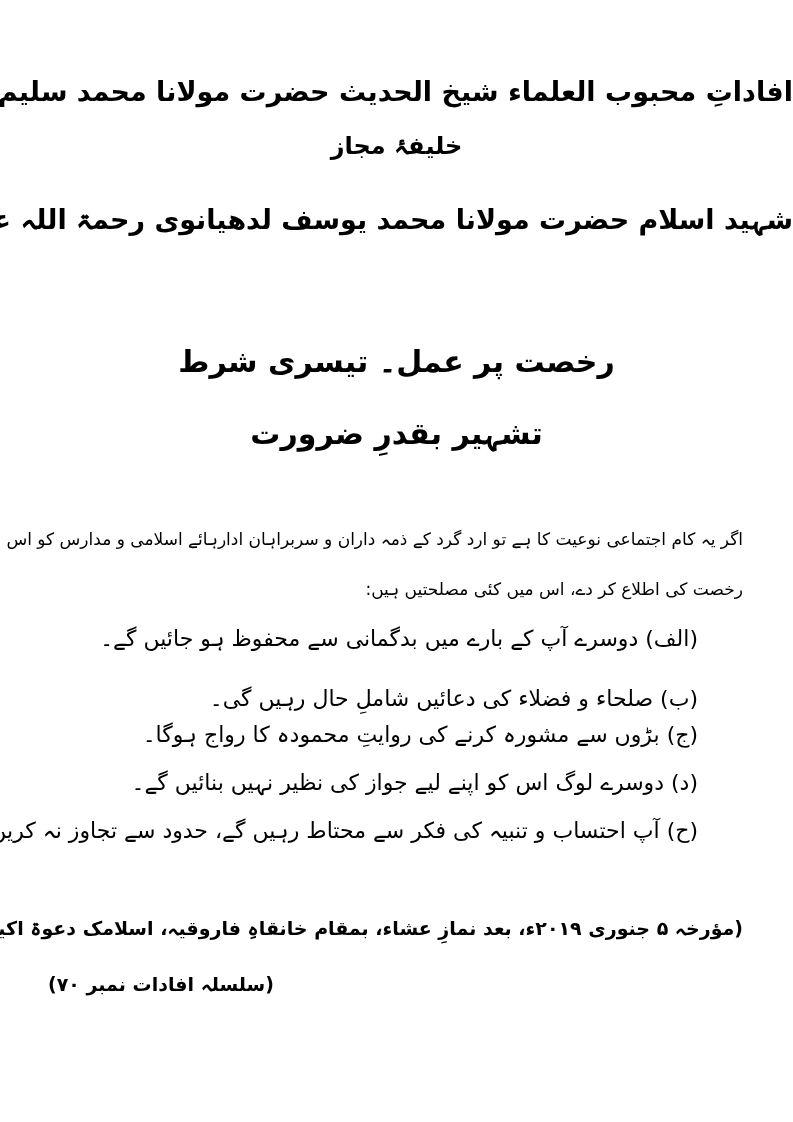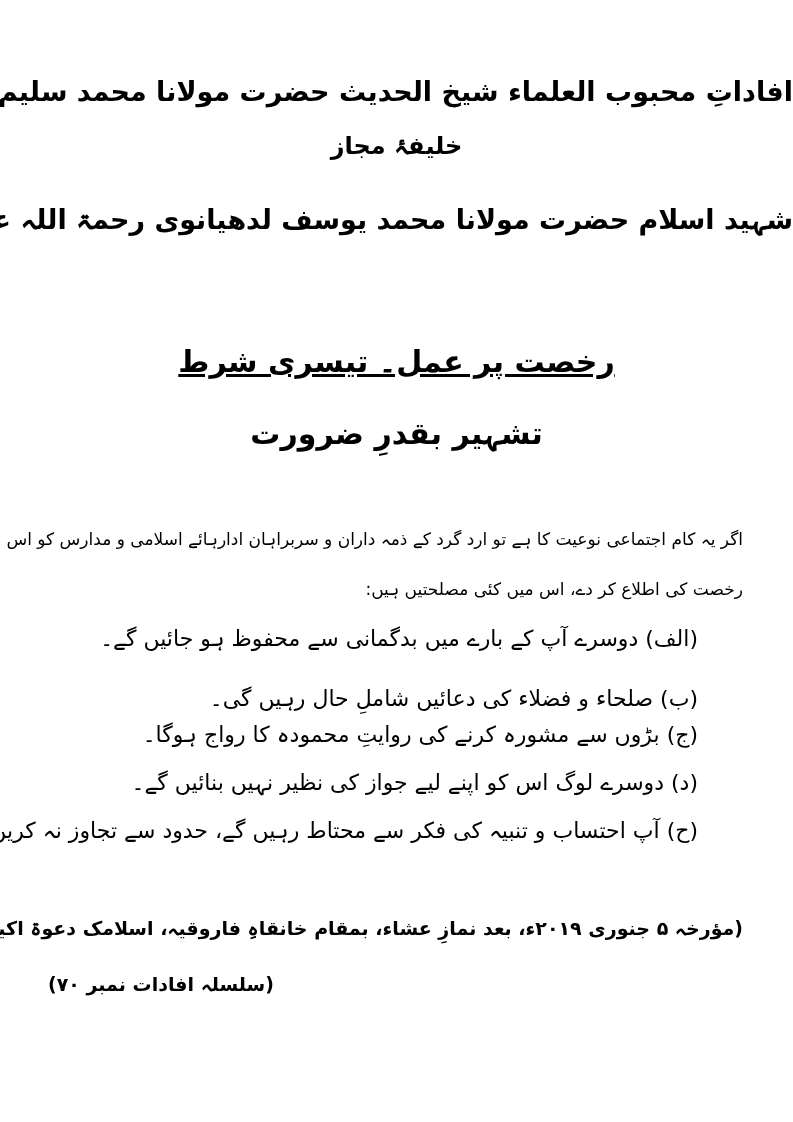--- a/index.html
+++ b/index.html
@@ -67,21 +67,21 @@
 <body>
 
 <div class="page">
 
   <div class="line center hdr" style="top:72px;">افاداتِ محبوب العلماء شیخ الحدیث حضرت مولانا محمد سلیم دھورات عمت فیوضہم</div>
 
   <div class="line center hdr-small" style="top:128px;">خلیفۂ مجاز</div>
 
   <div class="line center hdr" style="top:200px;">شہید اسلام حضرت مولانا محمد یوسف لدھیانوی رحمۃ اللہ علیہ</div>
 
-  <div class="line center title" style="top:340px;text-decoration:underline;">رخصت پر عمل۔ تیسری شرط</div>
+  <div class="line center title" style="top:340px;">رخصت پر عمل۔ تیسری شرط</div>
 
   <div class="line center title" style="top:412px;">تشہیر بقدرِ ضرورت</div>
 
   <div class="line body-text" style="top:524px; right:50px;">اگر یہ کام اجتماعی نوعیت کا ہے تو ارد گرد کے ذمہ داران و سربراہان ادارہائے اسلامی و مدارس کو اس خصوصی</div>
 
   <div class="line body-text" style="top:574px; right:50px;margin-left:21px;">رخصت کی اطلاع کر دے، اس میں کئی مصلحتیں ہیں:</div>
 
   <div class="line item" style="top:624px;">
     <span>(الف)</span>
     <span>دوسرے آپ کے بارے میں بدگمانی سے محفوظ ہو جائیں گے۔</span>

